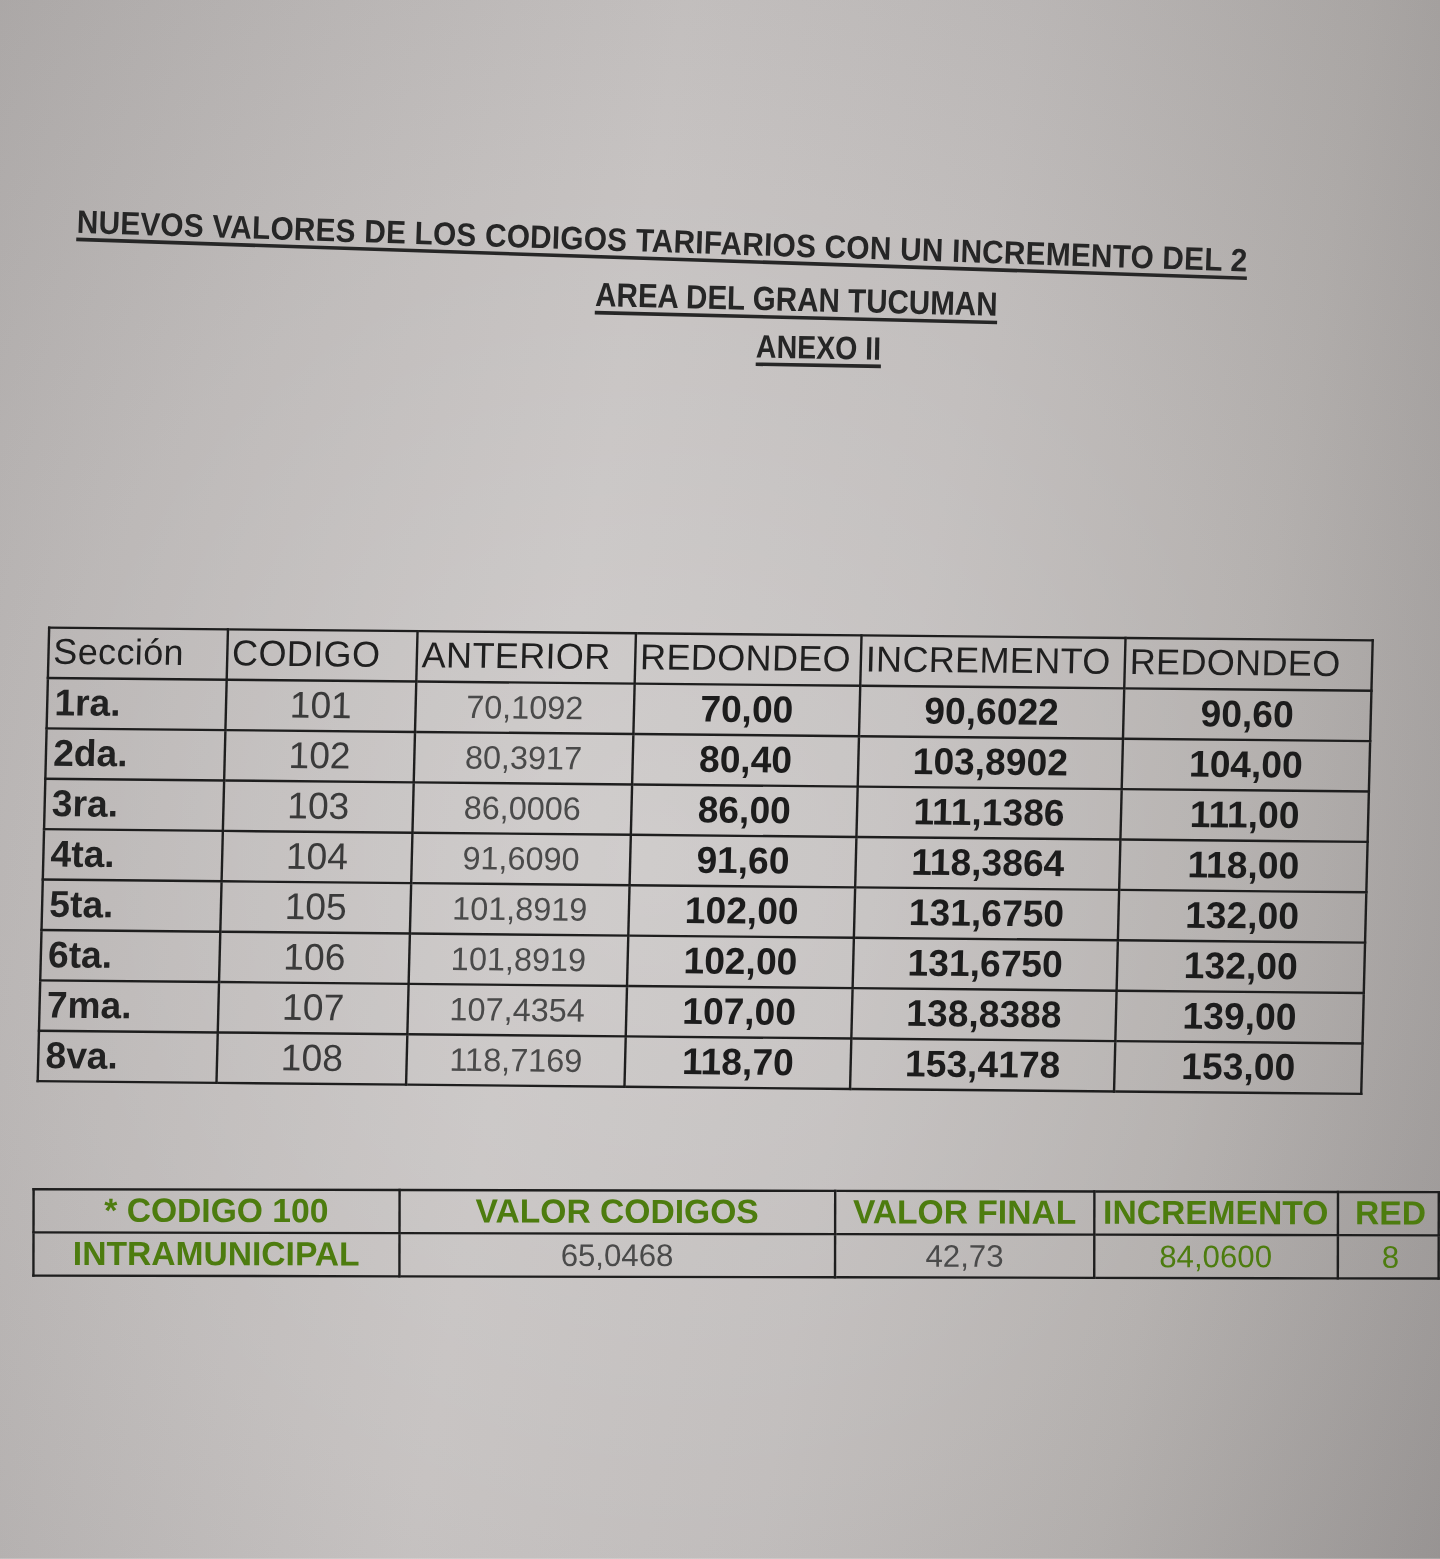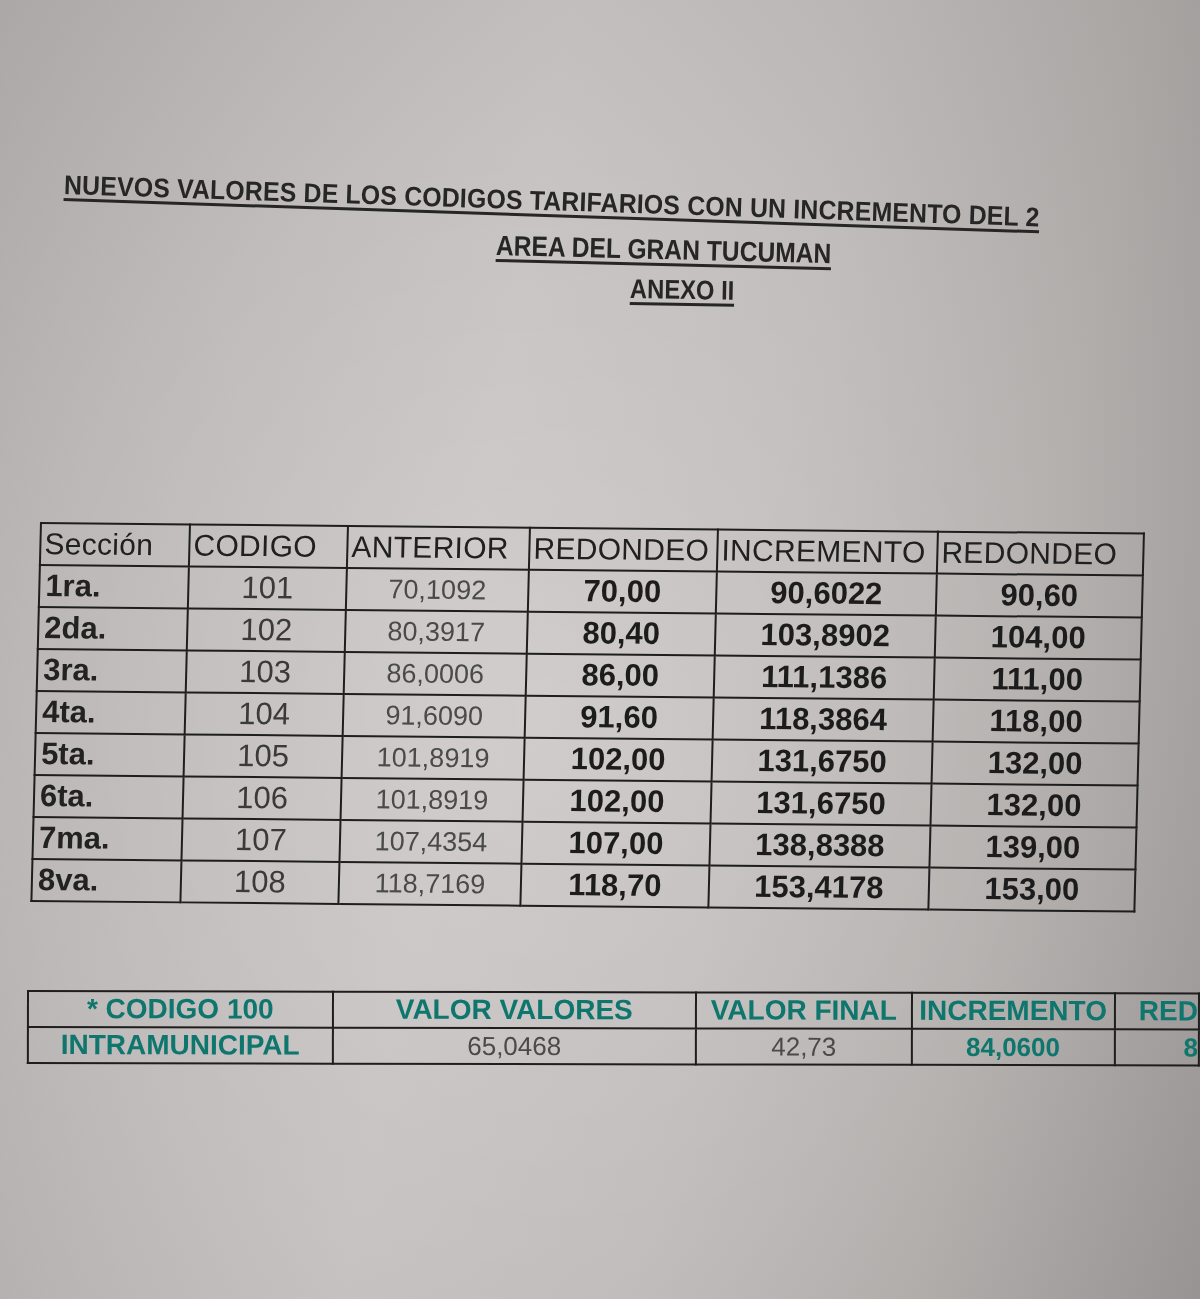--- a/index.html
+++ b/index.html
@@ -118,29 +118,29 @@
       transform-origin: left top;
     }
     .sec-table td {
       border: 2px solid #1e1e1e;
       height: 34px;
       line-height: 34px;
       font-size: 28px;
       text-align: center;
       white-space: nowrap;
       padding: 0;
-      color: #0f766e;
+      color: #4d7c0f;
     }
     .sec-table .c1 { width: 308px; font-weight: bold; }
     .sec-table .c2 { width: 372px; }
     .sec-table .c3 { width: 216px; margin-top: 31px; }
     .sec-table .c4 { width: 202px; }
-    .sec-table .c5 { width: 80px; text-align: right; padding-left: 4px; }
+    .sec-table .c5 { width: 80px; text-align: center; padding-left: 4px; }
     .val-light { color: #4a4a4a !important; font-weight: normal; font-size: 26px !important; }
-    .val-bold { font-weight: bold; color: #1c1c1c; font-size: 26px !important; }
+    .val-bold { font-weight: normal; color: #1c1c1c; font-size: 26px !important; }
     .hdr-bold { font-weight: bold; }
   </style>
 </head>
 <body>
 
 <div class="page-shade"></div>
 
 <div class="heading-block">
   <div class="title-line">NUEVOS VALORES DE LOS CODIGOS TARIFARIOS CON UN INCREMENTO DEL 2</div>
   <div class="subtitle-line">AREA DEL GRAN TUCUMAN</div>
@@ -226,21 +226,21 @@
       </tr>
     </tbody>
   </table>
 </div>
 
 <div class="sec-table-wrap">
   <table class="sec-table">
     <tbody>
         <tr>
       <td class="c1">* CODIGO 100</td>
-      <td class="c2 hdr-bold">VALOR VALORES</td>
+      <td class="c2 hdr-bold">VALOR CODIGOS</td>
       <td class="c3 hdr-bold">VALOR FINAL</td>
       <td class="c4 hdr-bold">INCREMENTO</td>
       <td class="c5 hdr-bold">RED</td>
     </tr>
     <tr>
       <td class="c1">INTRAMUNICIPAL</td>
       <td class="c2 val-light">65,0468</td>
       <td class="c3 val-light">42,73</td>
       <td class="c4 val-bold">84,0600</td>
       <td class="c5 val-bold">8</td>

